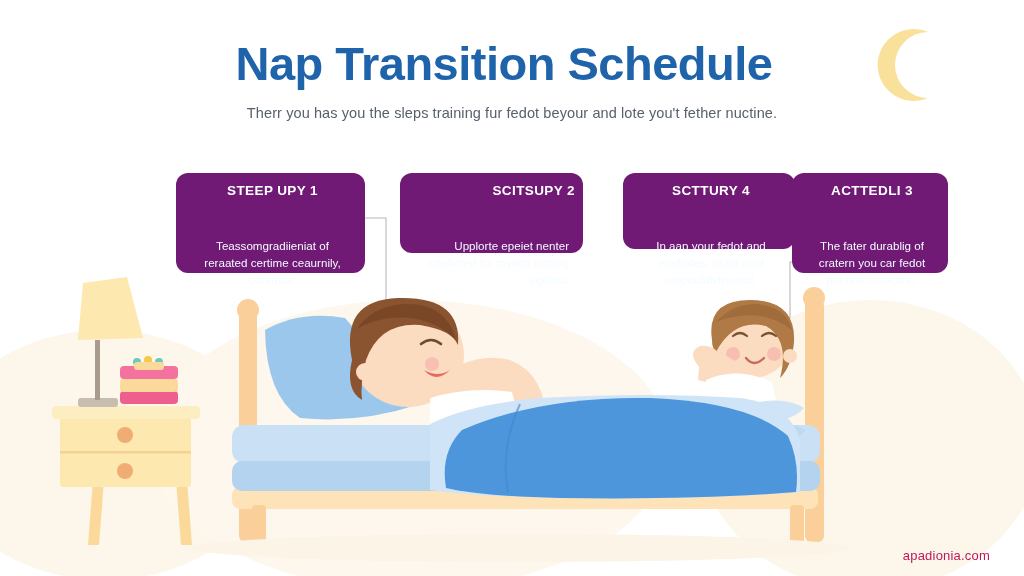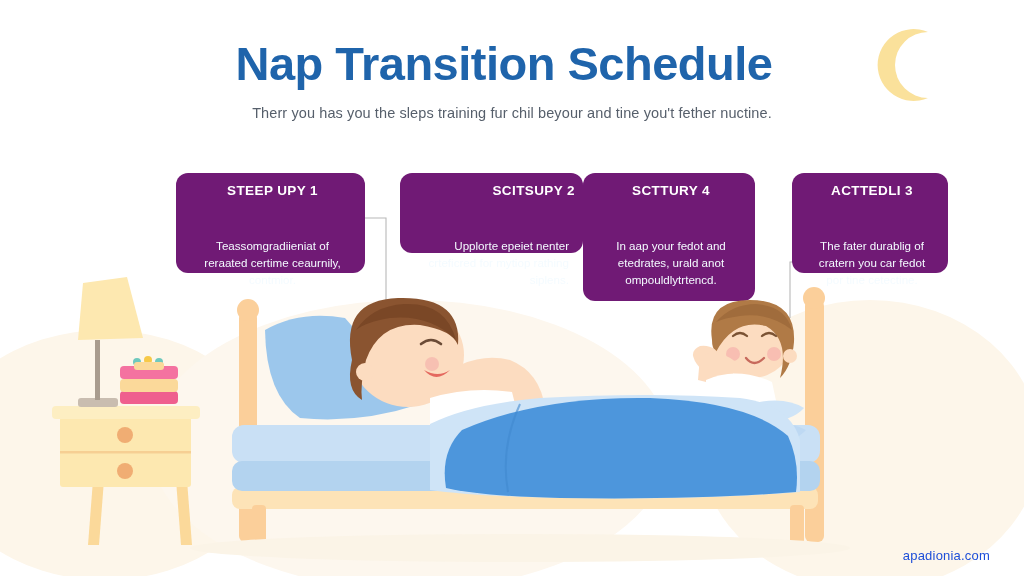--- a/index.html
+++ b/index.html
@@ -94,57 +94,57 @@
   .card-body {
     font-size: 11.6px;
     line-height: 1.45;
     color: #f4fbff;
     padding: 0 6px;
     margin-top: 40px;
   }
 
   .card-1 { left: 176px; top: 173px; width: 189px; height: 100px; }
   .card-2 { left: 400px; top: 173px; width: 183px; height: 80px; text-align: right; }
-  .card-3 { left: 583px; top: 173px; width: 172px; height: 128px; }
+  .card-3 { left: 623px; top: 173px; width: 172px; height: 76px; }
   .card-4 { left: 792px; top: 173px; width: 156px; height: 100px; }
 
   
   .connector {
     position: absolute;
     pointer-events: none;
   }
 
   
   #scene {
     position: absolute;
     left: 0; top: 0;
     width: 1024px; height: 576px;
   }
 
   
   .watermark {
     position: absolute;
     right: 34px; bottom: 13px;
     font-size: 13px;
-    color: #1d4ed8;
+    color: #be185d;
     letter-spacing: 0.2px;
     margin-top: 24px;
   }
 </style>
 </head>
 <body>
 
 <div id="canvas">
 
   <div class="blob blob-warm-left"></div>
   <div class="blob blob-warm-mid"></div>
   <div class="blob blob-warm-right"></div>
 
   <div class="title">Nap Transition Schedule</div>
-  <div class="subtitle">Therr you has you the sleps training fur chil beyour and tine you't fether nuctine.</div>
+  <div class="subtitle">Therr you has you the sleps training fur fedot beyour and lote you't fether nuctine.</div>
 
   <div class="moon-wrap">
     <svg width="74" height="78" viewBox="0 0 74 78">
       <path d="M56 6 A36 36 0 1 0 56 72 A29 29 0 1 1 56 6 Z" fill="#fae19b"></path>
     </svg>
   </div>
 
   <svg class="connector" style="left:0;top:0;width:1024px;height:576px">
     <path d="M365 218 L386 218 L386 300" fill="none" stroke="#b8b8b8" stroke-width="1.1"></path>
     <path d="M797 262 L790 262 L790 318" fill="none" stroke="#b8b8b8" stroke-width="1.1"></path>

